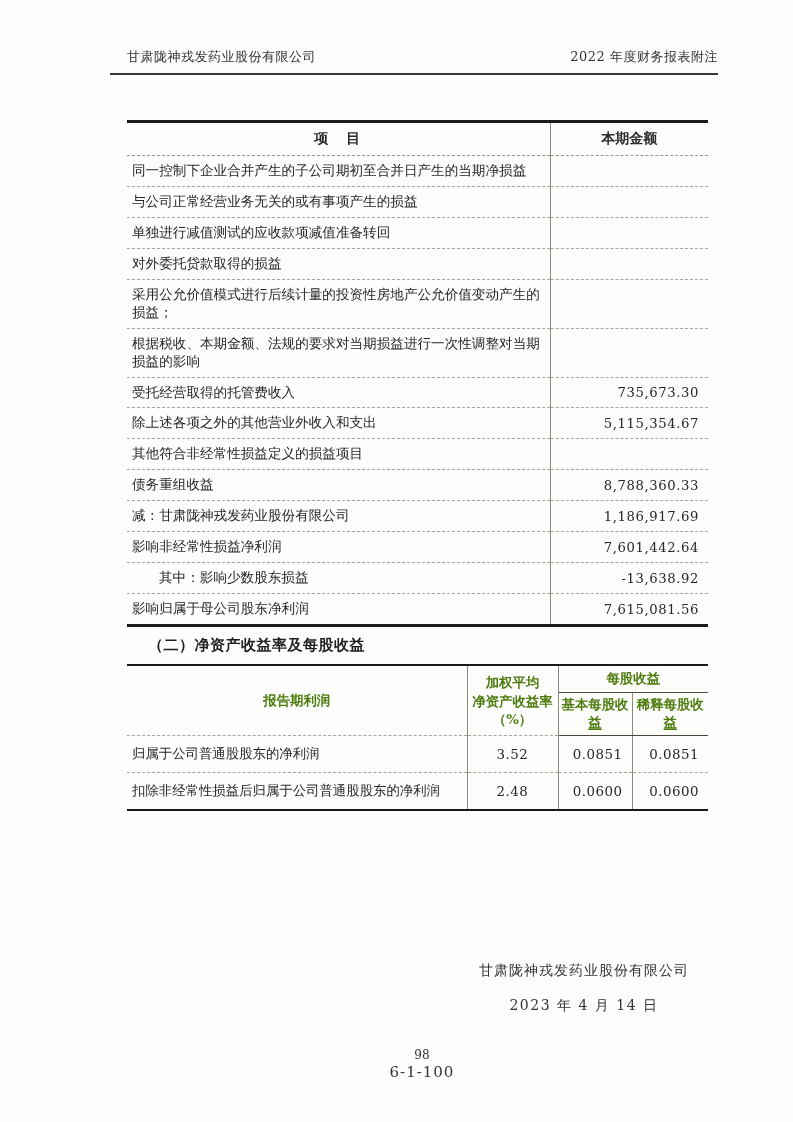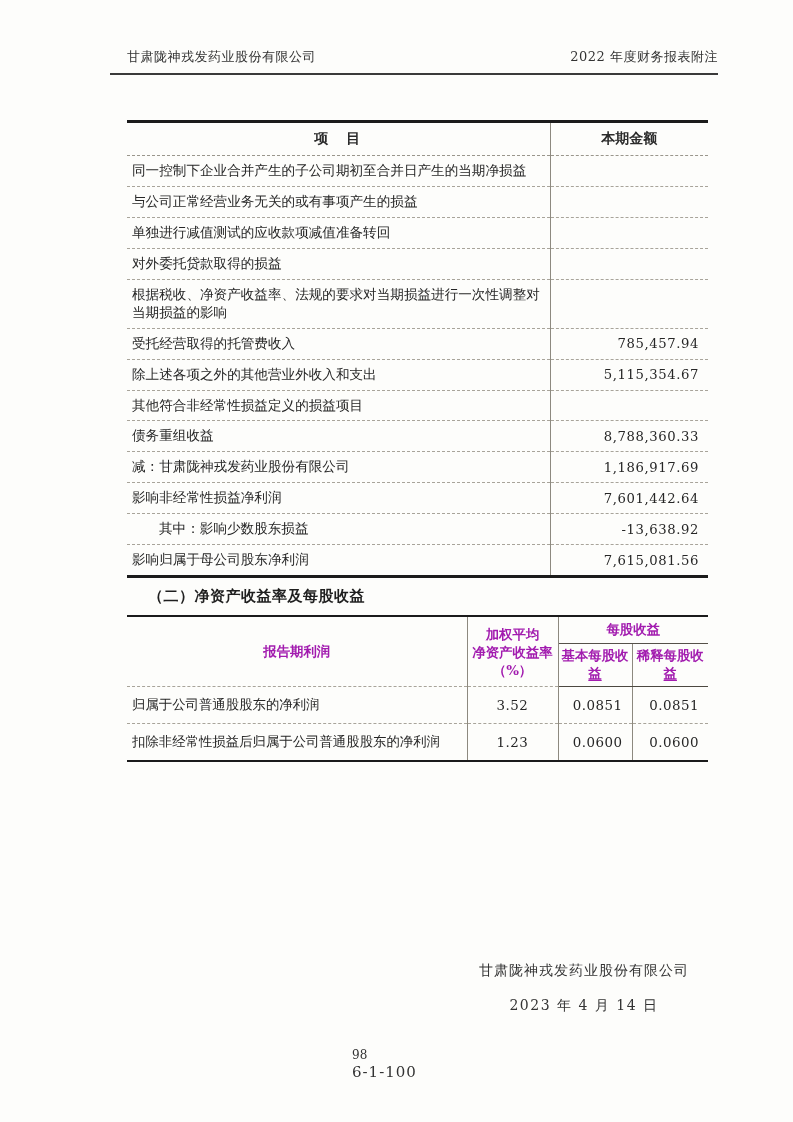--- a/index.html
+++ b/index.html
@@ -46,41 +46,41 @@
   .section-heading{
     margin:9px 0 9px 21px;font-size:15px;font-weight:bold;color:#1f1f1f;
     letter-spacing:.5px;
   }
   
   .t2{border-top:2.5px solid #1b1b1b;border-bottom:2.5px solid #1b1b1b;}
   .t2 col.c2-item{width:340px;}
   .t2 col.c2-roe{width:91px;}
   .t2 col.c2-basic{width:74px;}
   .t2 col.c2-dil{width:76px;}
-  .t2 th{font-size:13.4px;font-weight:600;text-align:center;color:#a21caf;padding:2px;}
+  .t2 th{font-size:13.4px;font-weight:600;text-align:center;color:#4d7c0f;padding:2px;}
   .t2 th.v-mid{vertical-align:middle;}
   .t2 th.roe-h{border-left:1px solid #8d897f;border-right:1px solid #8d897f;line-height:1.35;}
   .t2 th.eps-h{border-bottom:1px solid #555149;padding:4px 2px;}
   .t2 th.sub-h{border-bottom:1.5px solid #4c4840;line-height:1.35;padding:2px 2px 4px;}
   .t2 th.sub-h + th.sub-h{border-left:1px solid #8d897f;}
   .blk{display:block;}
   .u{text-decoration:underline;text-underline-offset:2px;}
   .t2 td{border-top:1px dashed #a8a49a;padding:9px 4px;font-size:13.4px;}
   .t2 td.item{text-align:left;padding-left:5px;border-right:1px solid #8d897f;}
   .t2 td.roe{text-align:center;border-right:1px solid #8d897f;letter-spacing:.5px;}
   .t2 td.eps{text-align:right;padding-right:9px;letter-spacing:.5px;}
   .t2 td.eps + td.eps{border-left:1px solid #8d897f;}
   
   .signature{
     position:absolute;top:962px;right:104px;
     text-align:center;font-size:14px;color:#333;letter-spacing:1px;
   }
   .sig-date{margin-top:17px;letter-spacing:1.5px;}
   
-  .page-footer{position:absolute;top:1048px;left:352px;width:140px;text-align:left;color:#333;}
+  .page-footer{position:absolute;top:1048px;left:352px;width:140px;text-align:center;color:#333;}
   .pg-no{font-size:12px;}
   .doc-no{font-size:15px;letter-spacing:1px;margin-top:1px;}
 </style>
 </head>
 <body>
 
 <div class="page">
 
   <div class="doc-header">
     <span class="hdr-left">甘肃陇神戎发药业股份有限公司</span>
@@ -111,26 +111,30 @@
           </tr>
           <tr>
             <td class="item">单独进行减值测试的应收款项减值准备转回</td>
             <td class="amt"></td>
           </tr>
           <tr>
             <td class="item">对外委托贷款取得的损益</td>
             <td class="amt"></td>
           </tr>
           <tr>
-            <td class="item">根据税收、净资产收益率、法规的要求对当期损益进行一次性调整对当期损益的影响</td>
+            <td class="item">采用公允价值模式进行后续计量的投资性房地产公允价值变动产生的损益；</td>
+            <td class="amt"></td>
+          </tr>
+          <tr>
+            <td class="item">根据税收、本期金额、法规的要求对当期损益进行一次性调整对当期损益的影响</td>
             <td class="amt"></td>
           </tr>
           <tr>
             <td class="item">受托经营取得的托管费收入</td>
-            <td class="amt">785,457.94</td>
+            <td class="amt">735,673.30</td>
           </tr>
           <tr>
             <td class="item">除上述各项之外的其他营业外收入和支出</td>
             <td class="amt">5,115,354.67</td>
           </tr>
           <tr>
             <td class="item">其他符合非经常性损益定义的损益项目</td>
             <td class="amt"></td>
           </tr>
           <tr>
@@ -188,21 +192,21 @@
       </thead>
       <tbody id="t2-body">
           <tr>
             <td class="item">归属于公司普通股股东的净利润</td>
             <td class="roe">3.52</td>
             <td class="eps">0.0851</td>
             <td class="eps">0.0851</td>
           </tr>
           <tr>
             <td class="item">扣除非经常性损益后归属于公司普通股股东的净利润</td>
-            <td class="roe">1.23</td>
+            <td class="roe">2.48</td>
             <td class="eps">0.0600</td>
             <td class="eps">0.0600</td>
           </tr>
         </tbody>
     </table>
 
   </div>
 
   <div class="signature">
     <div>甘肃陇神戎发药业股份有限公司</div>

